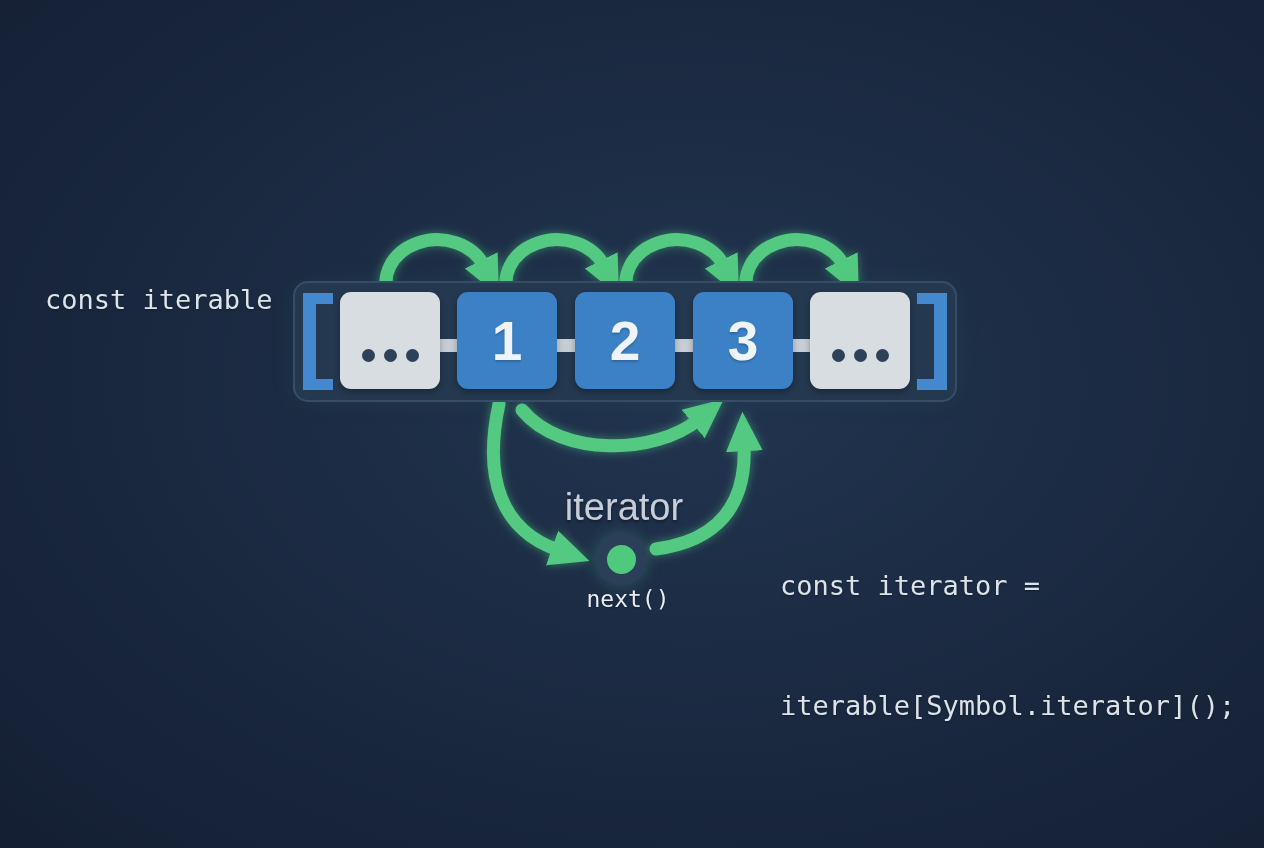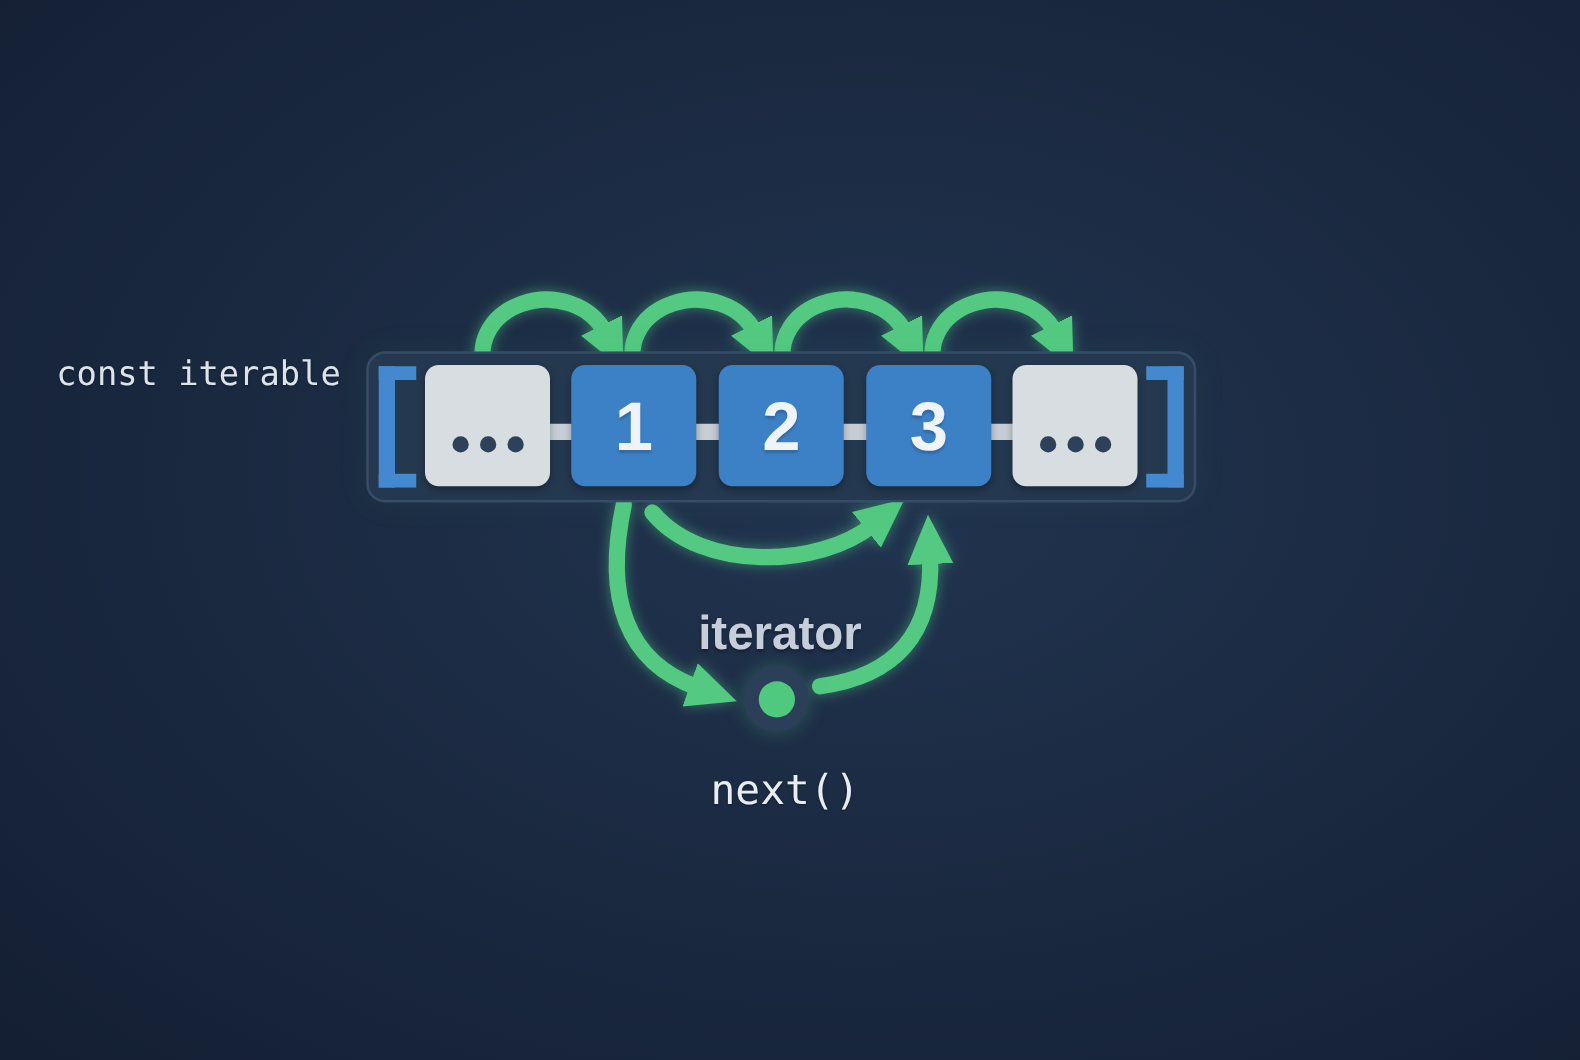--- a/index.html
+++ b/index.html
@@ -63,28 +63,28 @@
   
   .iter-dot{
     position:absolute;left:595px;top:533px;width:52px;height:52px;border-radius:50%;
     background:#2c3f58;display:flex;align-items:center;justify-content:center;
     z-index:3;
     box-shadow:0 0 16px rgba(80,200,130,.30);
   }
   .iter-dot .core{width:29px;height:29px;border-radius:50%;background:#4fc97e;}
   .iter-label{
     position:absolute;left:498px;top:486px;width:252px;text-align:center;
-    font-size:38px;font-weight:bold;color:#c6ced9;
+    font-size:38px;font-weight:normal;color:#c6ced9;
     text-shadow:0 2px 3px rgba(0,0,0,.4);
     z-index:3;
   }
   .next-label{
-    position:absolute;left:498px;top:612px;width:260px;text-align:center;
+    position:absolute;left:498px;top:586px;width:260px;text-align:center;
     font-family:"DejaVu Sans Mono", monospace;
-    font-size:33px;color:#e8edf2;
+    font-size:23px;color:#e8edf2;
     text-shadow:0 1px 2px rgba(0,0,0,.35);
     z-index:3;
   }
 </style>
 </head>
 <body>
 
 <div class="stage">
 
   <div class="code code-left">
@@ -145,15 +145,17 @@
     </div>
   </div>
 
   <div class="iter-label">iterator</div>
   <div class="iter-dot">
     <div class="core"></div>
   </div>
   <div class="next-label">next()</div>
 
   <div class="code code-right">
+    <div>const iterator =</div>
+    <div>iterable[Symbol.iterator]();</div>
   </div>
 
 </div>
 
 </body></html>

